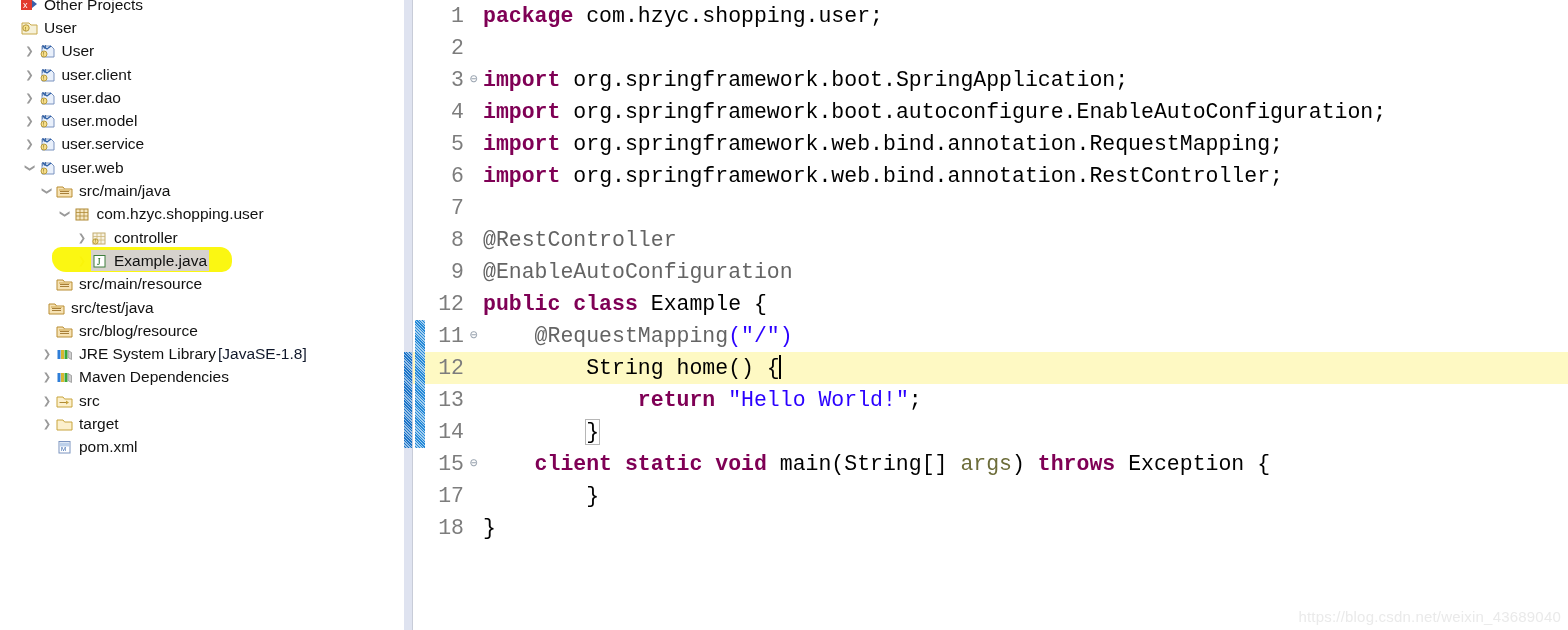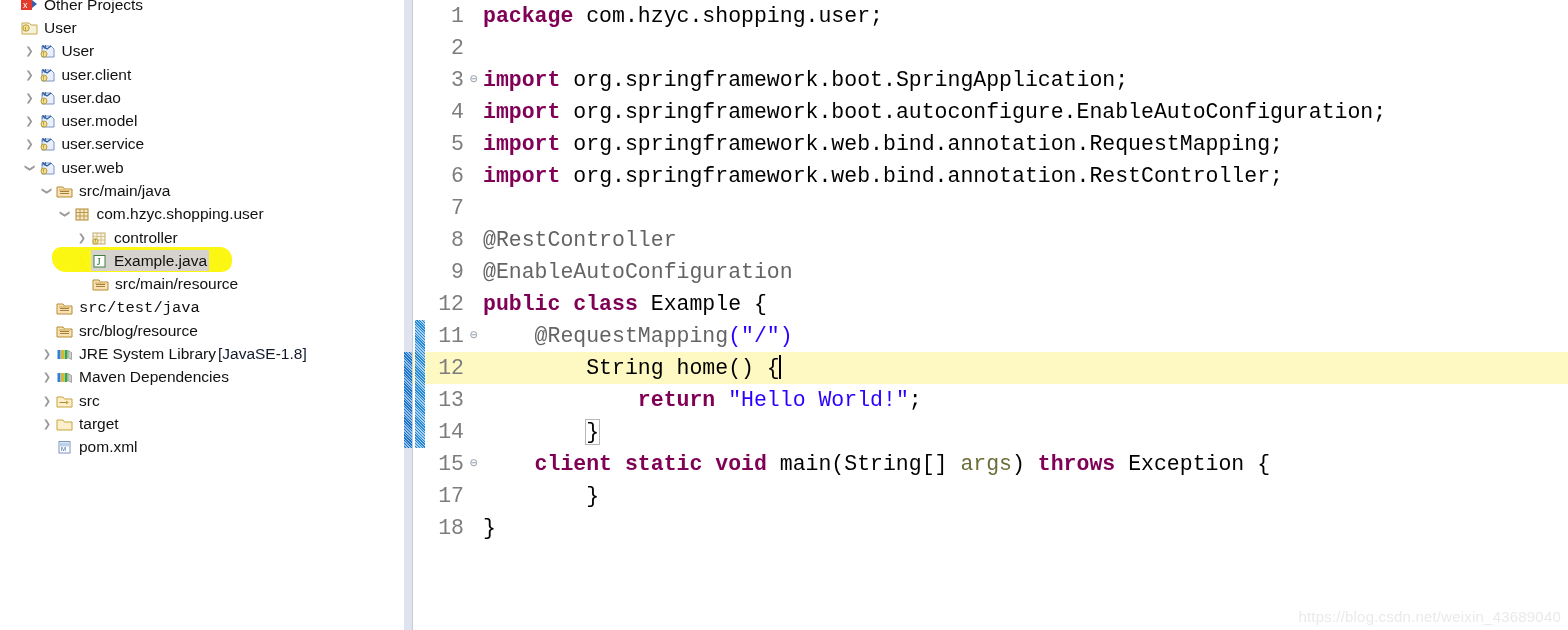--- a/index.html
+++ b/index.html
@@ -286,30 +286,30 @@
         <div class="row" style="padding-left: 74px;">
           <div class="marker" style="left: 52px; top: -2px; width: 180px; height: 25px;"></div>
           <div class="selbg" style="left: 91px; top: 1px; width: 118px; height: 21px;"></div>
           <span class="arrow" style="font-size: 10px; color: rgb(200, 164, 0);">❯</span>
           <span class="ico" style="position: relative; z-index: 3;"><svg width="20" height="18" viewBox="0 0 20 18">
               <rect x="4" y="3.5" width="11" height="11.5" fill="#ffffff" stroke="#3e7f3e"></rect>
               <text x="6.8" y="12.6" font-size="10" fill="#1f6b1f" font-family="serif">J</text>
             </svg></span>
           <span class="lbl">Example.java</span>
         </div>
-        <div class="row" style="padding-left: 39px; margin-left: 36px;">
+        <div class="row" style="padding-left: 39px;">
           <span class="arrow none" style="font-size: 10px; color: rgb(154, 154, 154);">❯</span>
           <span class="ico" style="position: relative; z-index: 3;"><svg width="20" height="18" viewBox="0 0 20 18">
               <path d="M2 5h6l1.6 2H17v8H2z" fill="#f6e2b4" stroke="#b98d32"></path>
               <path d="M4 7h11v2H4z" fill="#e0c27e"></path>
               <path d="M5 9.5h9M5 11.5h9" stroke="#9e742a" stroke-width=".9"></path>
             </svg></span>
           <span class="lbl">src/main/resource</span>
         </div>
-        <div class="row" style="padding-left: 39px; font-family: Liberation Mono, monospace;">
+        <div class="row" style="padding-left: 31px;">
           <span class="arrow none" style="font-size: 10px; color: rgb(154, 154, 154);">❯</span>
           <span class="ico" style="position: relative; z-index: 3;"><svg width="20" height="18" viewBox="0 0 20 18">
               <path d="M2 5h6l1.6 2H17v8H2z" fill="#f6e2b4" stroke="#b98d32"></path>
               <path d="M4 7h11v2H4z" fill="#e0c27e"></path>
               <path d="M5 9.5h9M5 11.5h9" stroke="#9e742a" stroke-width=".9"></path>
             </svg></span>
           <span class="lbl">src/test/java</span>
         </div>
         <div class="row" style="padding-left: 39px;">
           <span class="arrow none" style="font-size: 10px; color: rgb(154, 154, 154);">❯</span>

